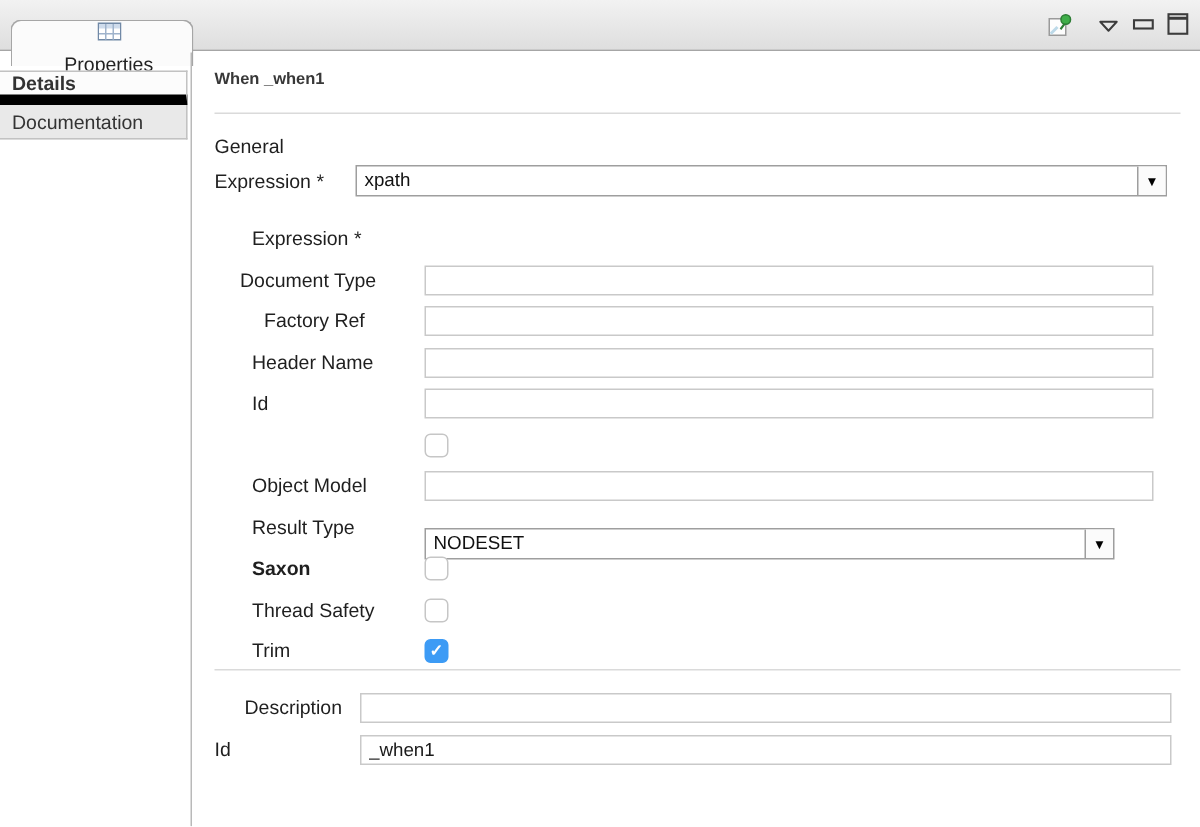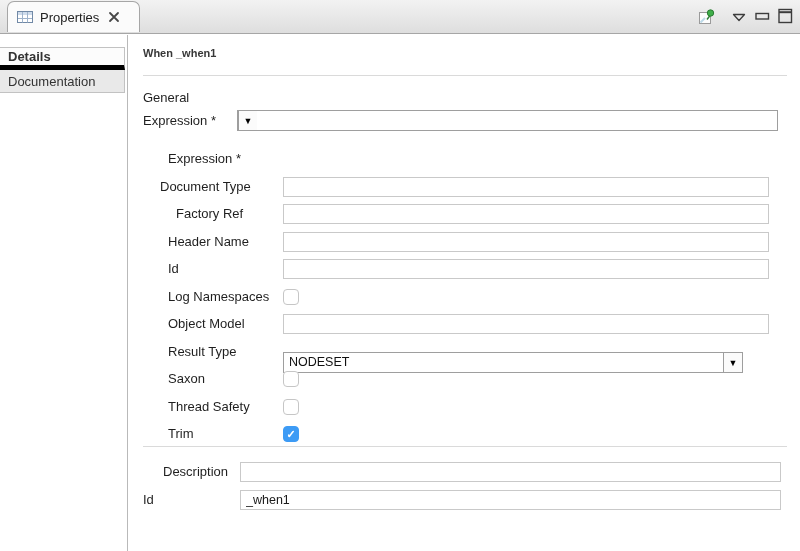--- a/index.html
+++ b/index.html
@@ -10,43 +10,43 @@
     color:#1c1c1c; font-size:13px;
   }
 
   
   .view-header {
     position:absolute; left:0; top:0; width:800px; height:34px;
     background:linear-gradient(#f2f2f2,#dedede);
     border-bottom:1px solid #a6a6a6;
   }
   .view-tab {
-    position:absolute; left:7px; top:1px; width:133px; height:31px;
+    position:absolute; left:7px; top:13px; width:122px; height:31px;
     background:#fbfbfb; border:1px solid #a6a6a6; border-bottom:none;
     border-radius:7px 7px 0 0;
-    display:flex; align-items:center; gap:7px; padding-left:9px;
+    display:flex; align-items:center; gap:7px; padding-left:9px;flex-direction:column;
   }
   .view-tab .tab-label { font-size:13px; color:#222; }
   .tab-close { display:flex; align-items:center; margin-left:2px; cursor:pointer; }
 
   .view-toolbar { position:absolute; right:0; top:0; height:34px; }
   .tbtn { position:absolute; display:flex; align-items:center; justify-content:center; cursor:pointer; }
 
   
   .sidebar-divider {
     position:absolute; left:127px; top:35px; width:1px; height:516px; background:#b9b9b9;
   }
   .side-tab {
     position:absolute; left:0; width:125px; height:23px;
     display:flex; align-items:center; padding-left:8px;
     font-size:13px; border-right:1px solid #c2c2c2; cursor:pointer;
   }
   .side-tab.selected {
     top:47px; background:#fcfcfc; font-weight:bold; color:#333;
-    border-top:1px solid #c2c2c2; border-bottom:5px solid #000000;
+    border-top:1px solid #c2c2c2; border-bottom:7px solid #000000;
   }
   .side-tab.unselected {
     top:70px; background:#e9e9e9; color:#333;
     border-bottom:1px solid #c2c2c2;
   }
 
   
   .page-title {
     position:absolute; left:143px; top:47px;
     font-size:11px; font-weight:bold; color:#383838;
@@ -144,56 +144,56 @@
     <span>Documentation</span>
   </div>
 
   <div class="page-title">When _when1</div>
   <div class="hsep" style="left:143px; top:75px; width:644px;"></div>
 
   <div class="lbl" style="left:143px; top:88px;">General</div>
 
   <div class="lbl" style="left:143px; top:111px;">Expression *</div>
   <div class="combo" style="left:237px; top:110px; width:541px;">
+    <span class="combo-value">xpath</span>
     <span class="arrow-box">
       <span>▼</span>
     </span>
   </div>
 
   <div class="lbl" style="left:168px; top:149px;">Expression *</div>
 
   <div class="lbl" style="left:160px; top:177px;">Document Type</div>
   <input class="field-input" style="left: 283px; top: 177px; width: 486px;" value="">
 
   <div class="lbl" style="left:176px; top:204px;">Factory Ref</div>
   <input class="field-input" style="left: 283px; top: 204px; width: 486px;" value="">
 
   <div class="lbl" style="left:168px; top:232px;">Header Name</div>
   <input class="field-input" style="left: 283px; top: 232px; width: 486px;" value="">
 
   <div class="lbl" style="left:168px; top:259px;">Id</div>
   <input class="field-input" style="left: 283px; top: 259px; width: 486px;" value="">
 
-  <div class="lbl" style="left:168px; top:287px;">Log Namespaces</div>
   <div class="checkbox" style="left:283px; top:289px;">
     
   </div>
 
   <div class="lbl" style="left:168px; top:314px;">Object Model</div>
   <input class="field-input" style="left: 283px; top: 314px; width: 486px;" value="">
 
   <div class="lbl" style="left:168px; top:342px;">Result Type</div>
   <div class="combo" style="left:283px; top:352px; width:460px;">
     <span class="combo-value">NODESET</span>
     <span class="arrow-box">
       <span>▼</span>
     </span>
   </div>
 
-  <div class="lbl" style="left:168px; top:369px;">Saxon</div>
+  <div class="lbl" style="left:168px; top:369px;font-weight:bold;">Saxon</div>
   <div class="checkbox" style="left:283px; top:371px;">
     
   </div>
 
   <div class="lbl" style="left:168px; top:397px;text-align:center;">Thread Safety</div>
   <div class="checkbox" style="left:283px; top:399px;">
     
   </div>
 
   <div class="lbl" style="left:168px; top:424px;">Trim</div>

